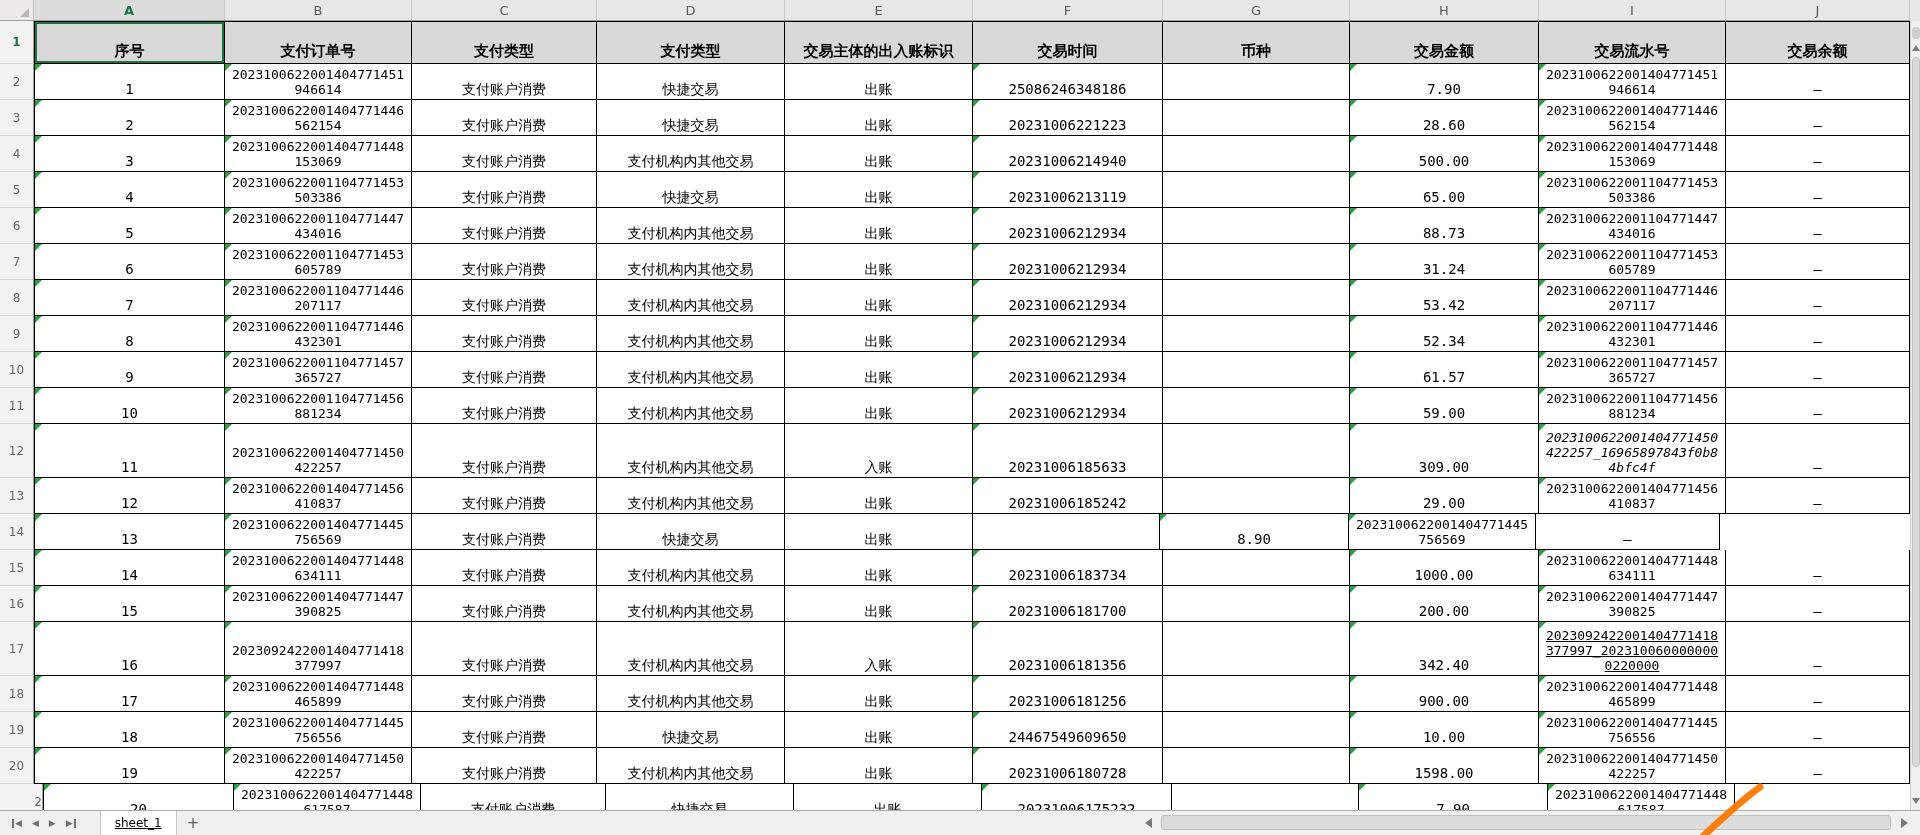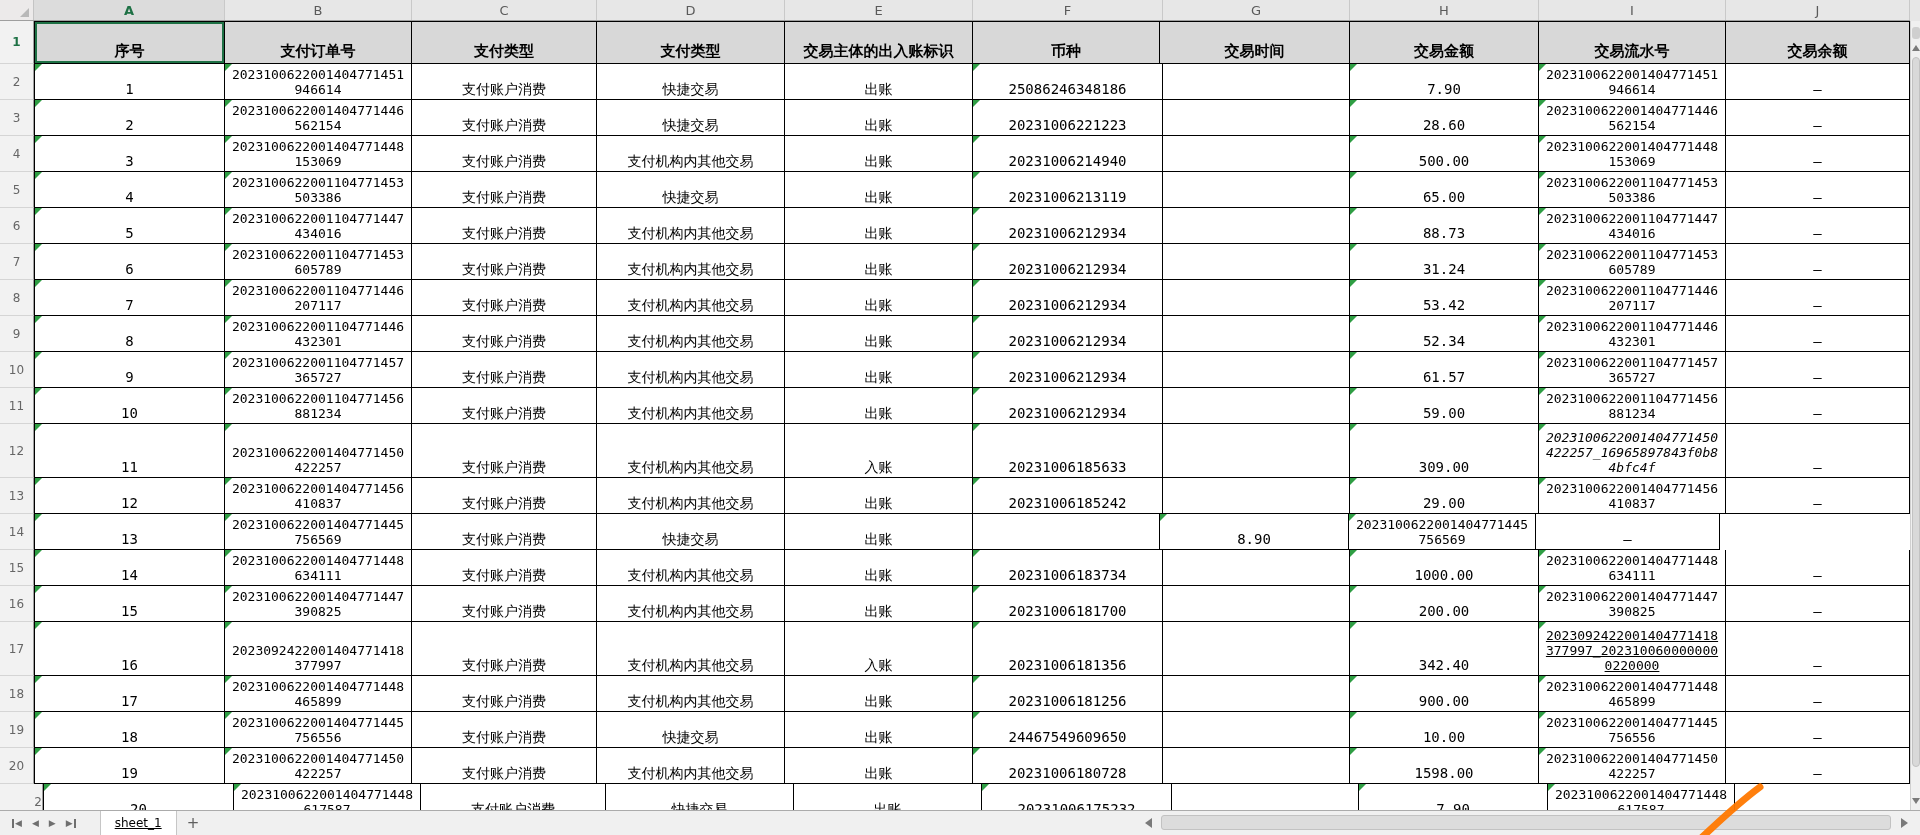--- a/index.html
+++ b/index.html
@@ -107,22 +107,22 @@
 
   <div class="rows-area">
 
   <div class="sheet-row header-row" style="height: 43px;">
         <div class="gutter sel" style="height: 43px;">1</div>
         <div class="cell first selected" style="width: 191px; flex: 0 0 191px;">序号</div>
         <div class="cell" style="width: 187px; flex: 0 0 187px;">支付订单号</div>
         <div class="cell" style="width: 185px; flex: 0 0 185px;">支付类型</div>
         <div class="cell" style="width: 188px; flex: 0 0 188px;">支付类型</div>
         <div class="cell" style="width: 188px; flex: 0 0 188px;">交易主体的出入账标识</div>
+        <div class="cell" style="width: 190px; flex: 0 0 190px;">交易时间</div>
         <div class="cell" style="width: 187px; flex: 0 0 187px;">币种</div>
-        <div class="cell" style="width: 190px; flex: 0 0 190px;">交易时间</div>
         <div class="cell" style="width: 189px; flex: 0 0 189px;">交易金额</div>
         <div class="cell" style="width: 187px; flex: 0 0 187px;">交易流水号</div>
         <div class="cell" style="width: 184px; flex: 0 0 184px;">交易余额</div>
       </div>
       <div class="sheet-row" style="height: 36px;">
         <div class="gutter" style="height: 36px;">2</div>
         <div class="cell first ind" style="width: 191px; flex: 0 0 191px;">1</div>
         <div class="cell wrapcell ind" style="width: 187px; flex: 0 0 187px;">2023100622001404771451946614</div>
         <div class="cell" style="width: 185px; flex: 0 0 185px;">支付账户消费</div>
         <div class="cell" style="width: 188px; flex: 0 0 188px;">快捷交易</div>

